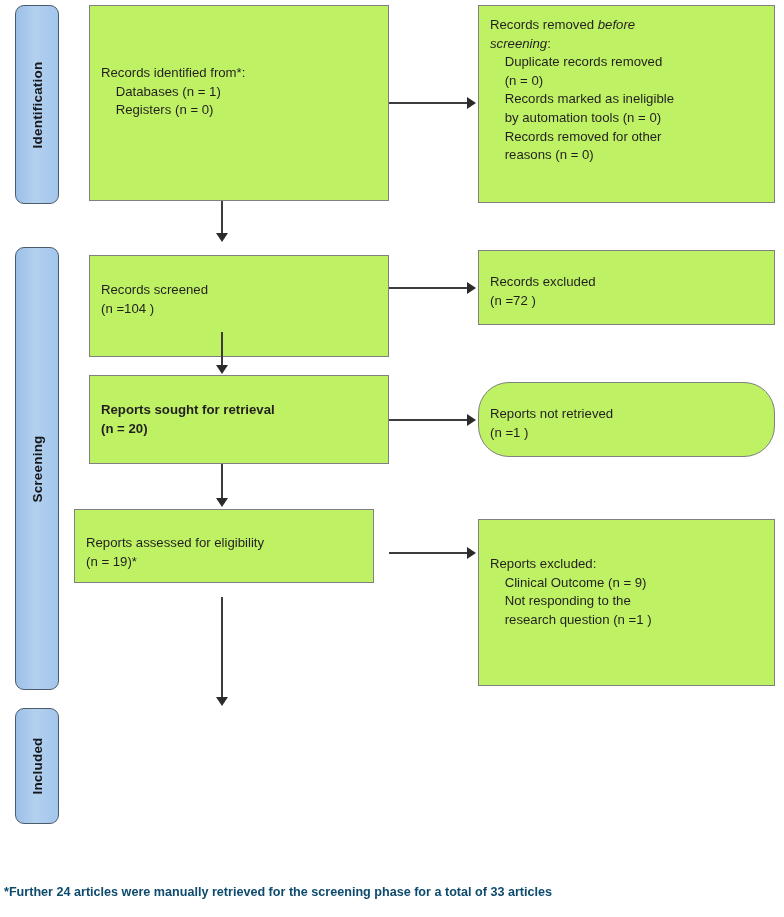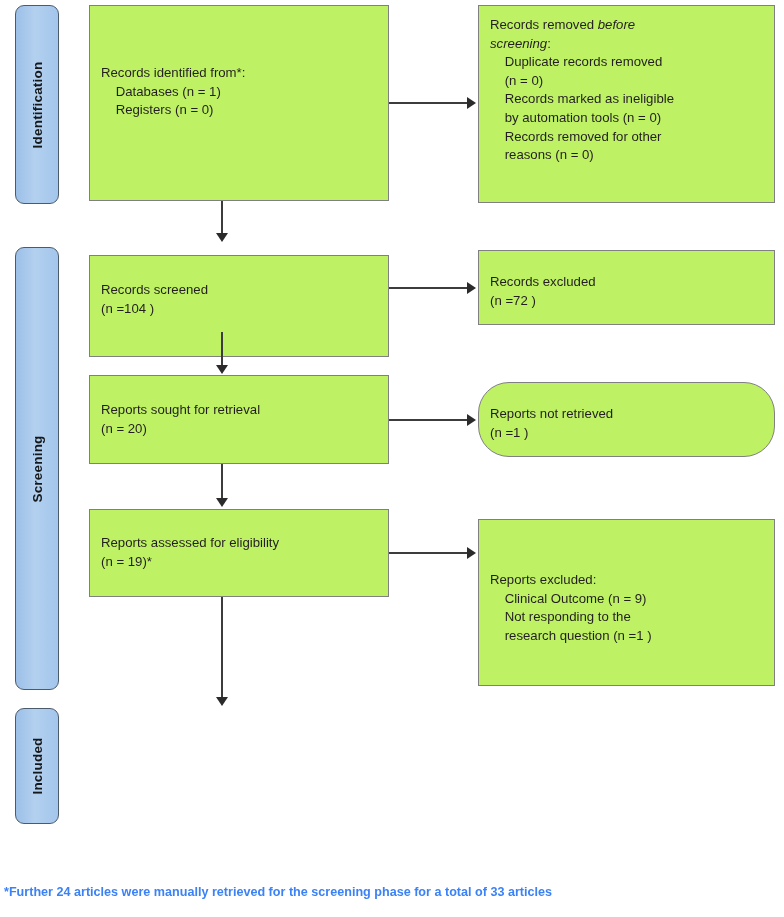--- a/index.html
+++ b/index.html
@@ -73,30 +73,30 @@
   #box-removed      { left: 478px; top: 5px;   width: 297px; height: 198px; }
   #box-removed .box-text { top: 10px; }
 
   #box-screened     { left: 89px;  top: 243px; width: 300px; height: 102px; margin-top: 12px; }
   #box-screened .box-text { top: 25px; }
 
   #box-excluded     { left: 478px; top: 250px; width: 297px; height: 75px; }
   #box-excluded .box-text { top: 22px; }
 
   #box-sought       { left: 89px;  top: 375px; width: 300px; height: 89px; }
-  #box-sought .box-text { top: 25px; }
+  #box-sought .box-text { top: 25px; font-weight: bold; }
 
   #box-notretrieved { left: 478px; top: 382px; width: 297px; height: 75px; border-radius: 31px; }
   #box-notretrieved .box-text { top: 22px; }
 
-  #box-assessed     { left: 89px;  top: 509px; width: 300px; height: 88px; }
+  #box-assessed     { left: 74px;  top: 509px; width: 300px; height: 74px; }
   #box-assessed .box-text { top: 24px; }
 
   #box-repexcluded  { left: 478px; top: 519px; width: 297px; height: 167px; }
-  #box-repexcluded .box-text { top: 35px; margin-top: 16px; }
+  #box-repexcluded .box-text { top: 35px; }
 
   #box-included     { left: 89px;  top: 708px; width: 300px; height: 115px; }
   #box-included .box-text { top: 17px; }
 
   
   .conn {
     position: absolute;
     background: #3c3c3c;
   }
   .conn-v { width: 1.8px; }
@@ -139,21 +139,21 @@
 
   
   #footnote {
     position: absolute;
     left: 4px;
     top: 884px;
     width: 772px;
     font-size: 12.6px;
     font-weight: bold;
     line-height: 16px;
-    color: #3b82f6;
+    color: #0c4a6e;
     white-space: pre-wrap;
   }
 </style>
 </head>
 <body>
 
 <div id="diagram">
 
   <div class="phase-tab" id="tab-identification">
     <span class="phase-label">Identification</span>

